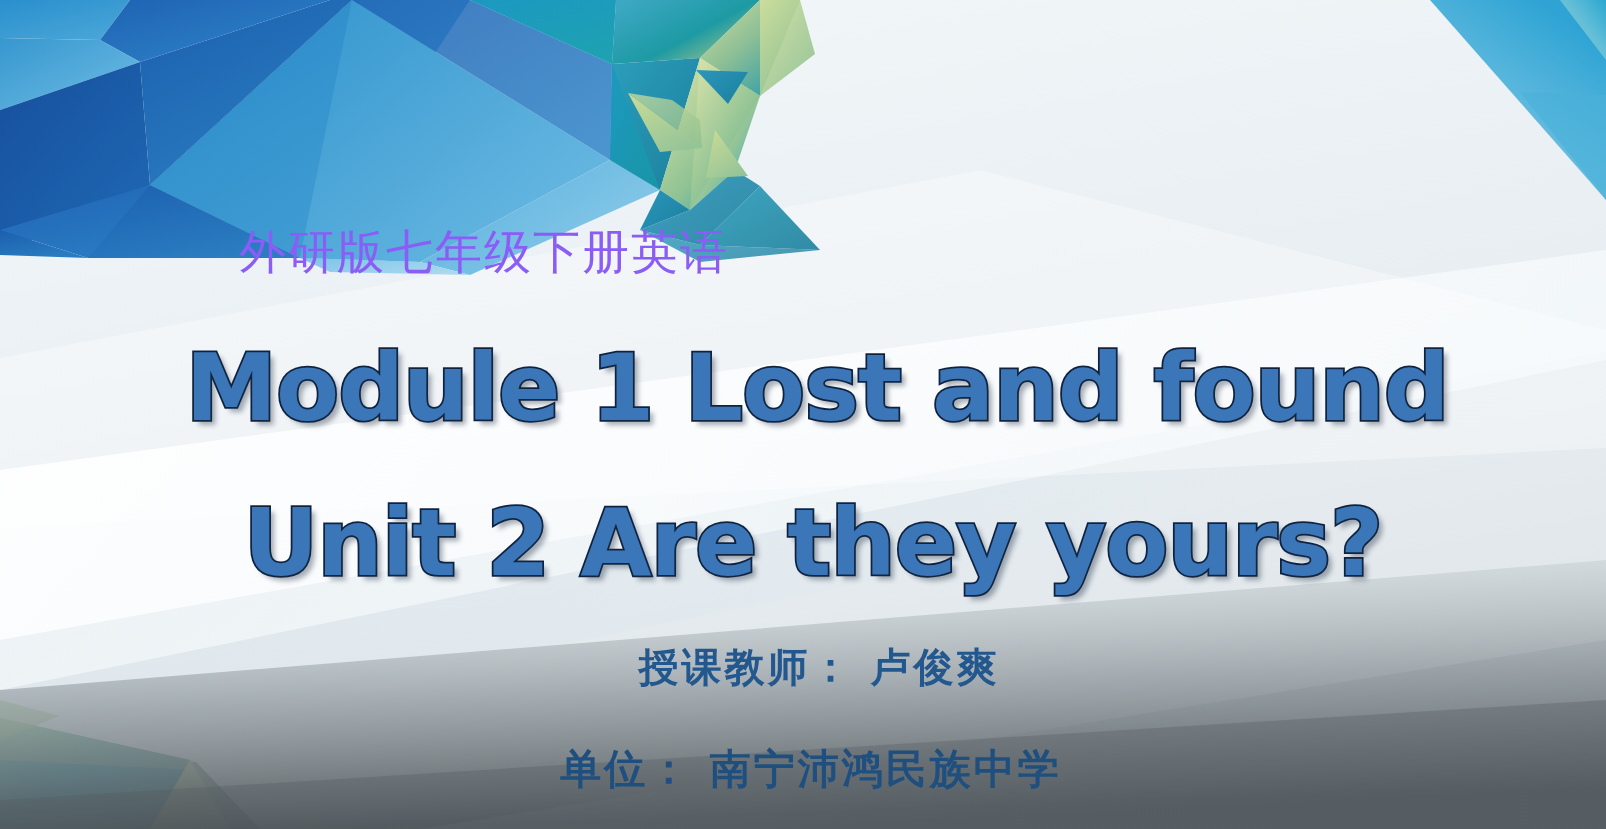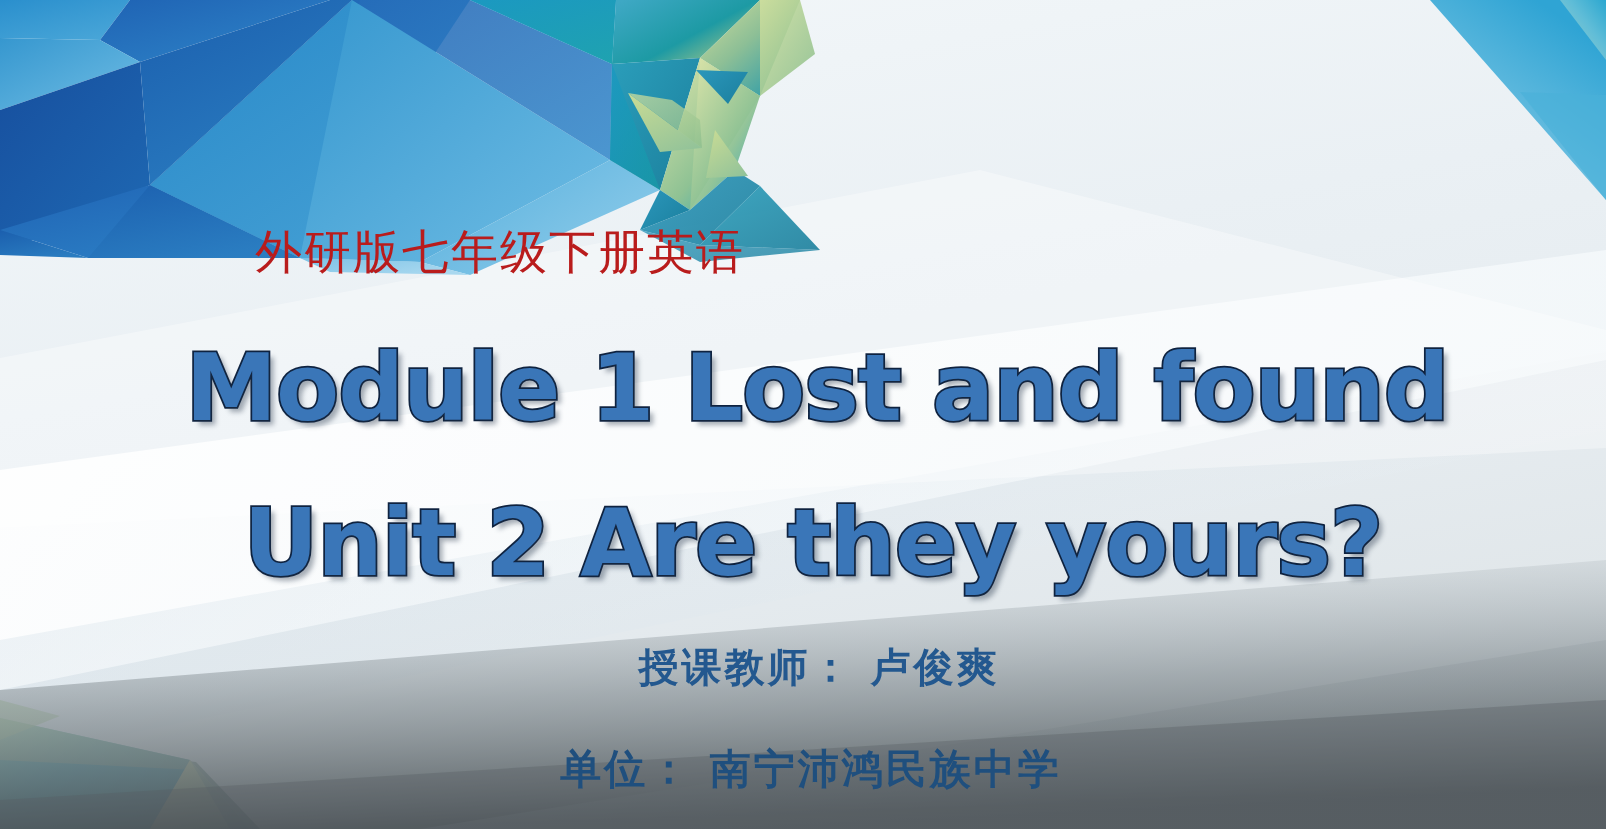--- a/index.html
+++ b/index.html
@@ -26,26 +26,26 @@
   .text-layer {
     position: absolute;
     inset: 0;
     width: 1606px;
     height: 829px;
   }
 
   
   .course-line {
     position: absolute;
-    left: 255px;
+    left: 239px;
     top: 228px;
     font-size: 47px;
     line-height: 1.0;
     letter-spacing: 2px;
-    color: #b91c1c;
+    color: #8b5cf6;
     font-family: "DejaVu Sans", "Liberation Sans", sans-serif;
     font-weight: 400;
     white-space: nowrap;
   }
 
   
   .main-title {
     position: absolute;
     left: 0;
     width: 1606px;

